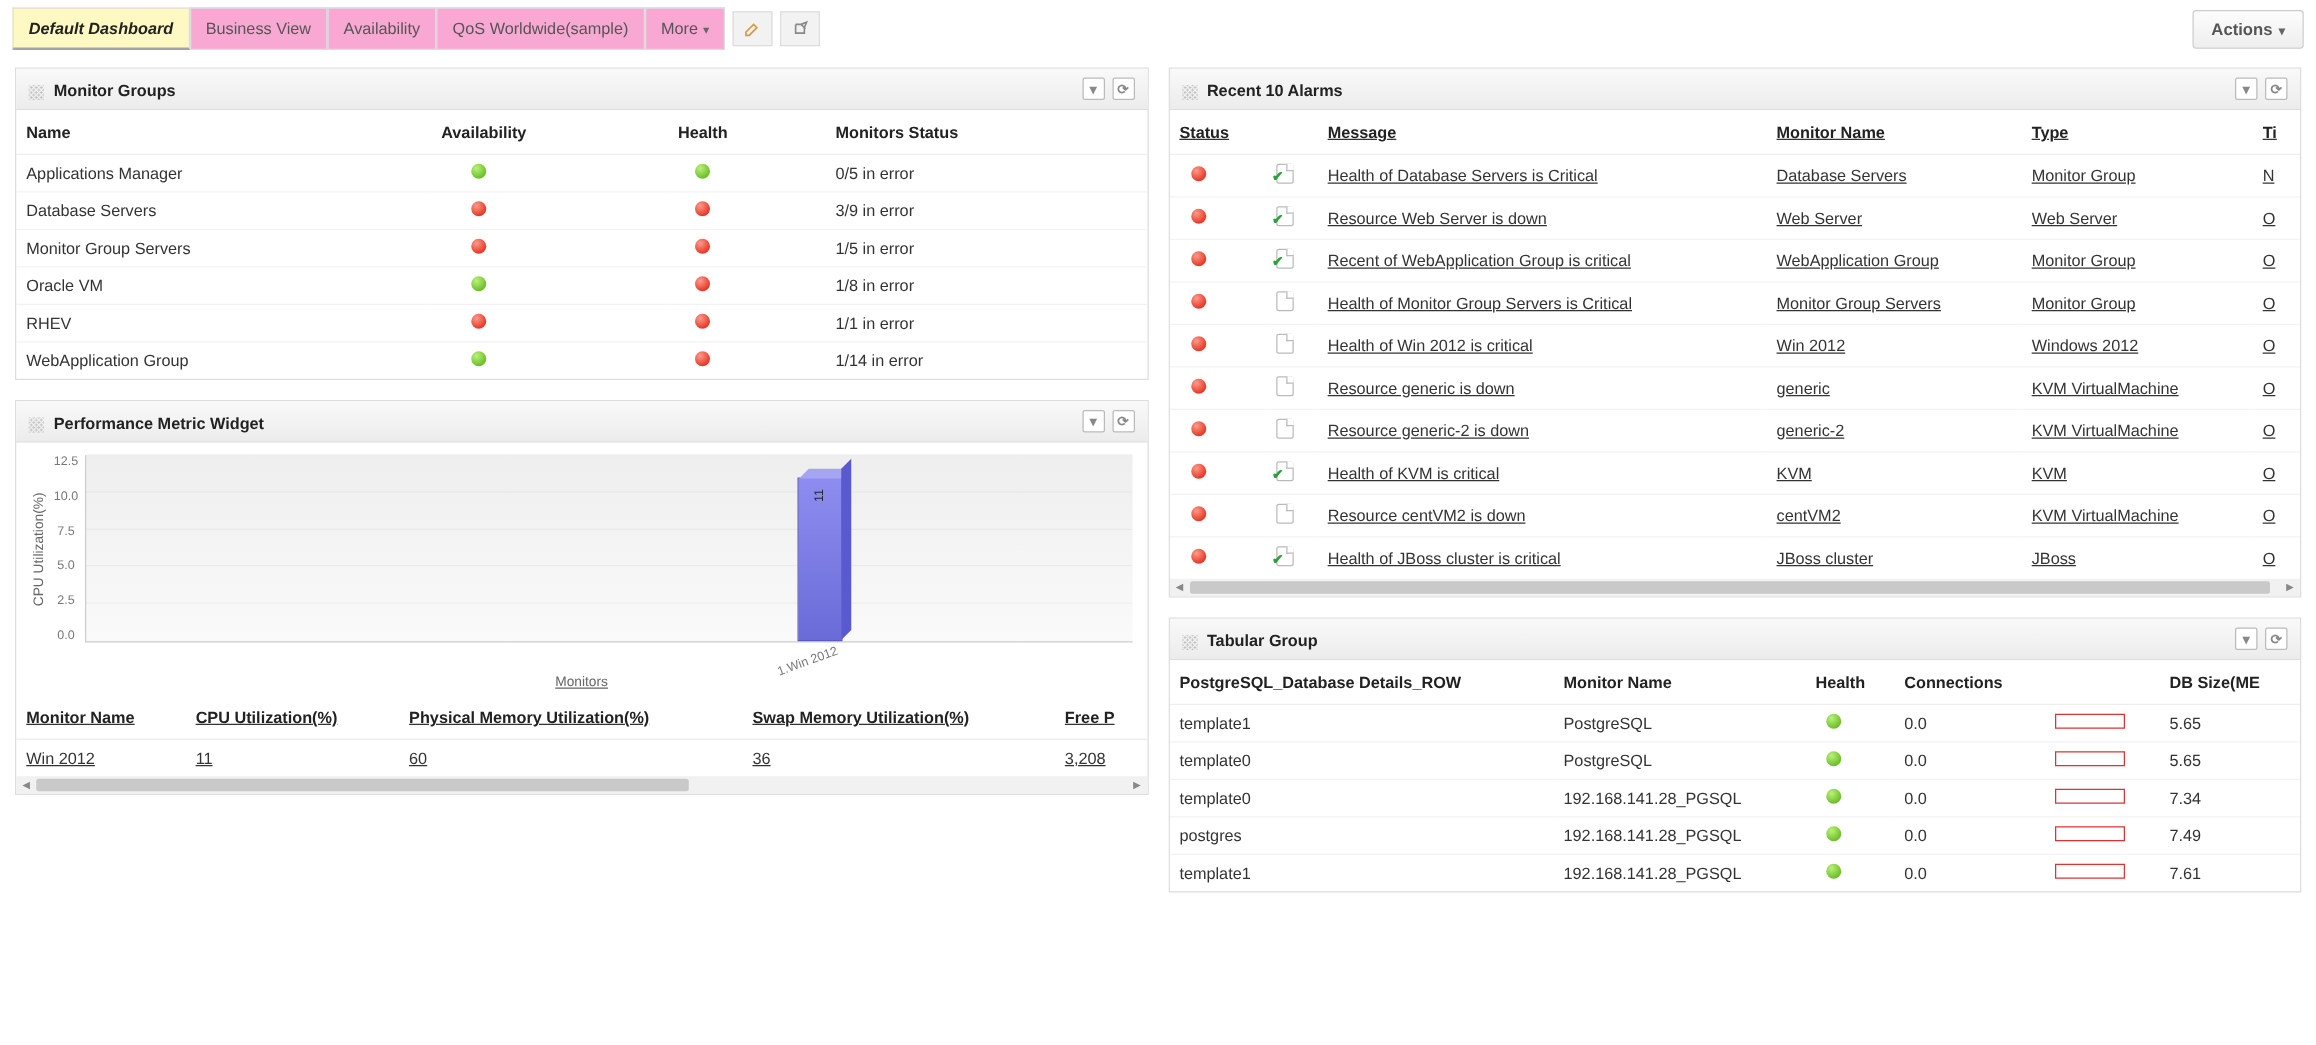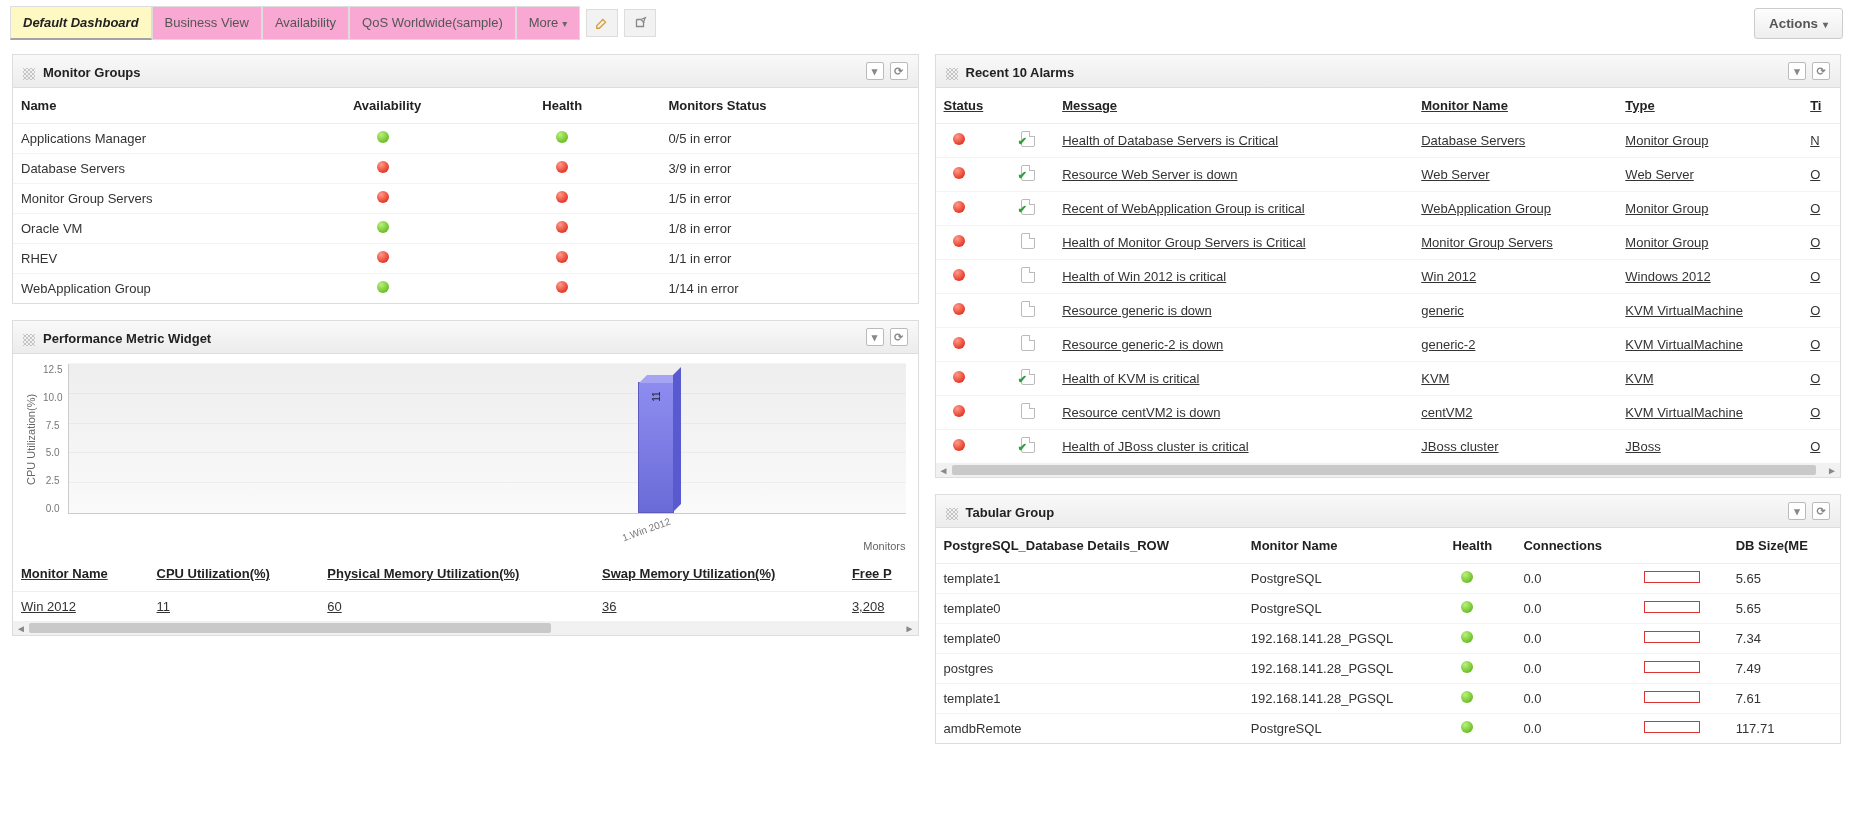--- a/index.html
+++ b/index.html
@@ -209,21 +209,21 @@
     position:absolute;top:-8px;right:-8px;bottom:0;width:8px;
     background:#5a5ad0;transform:skewY(-45deg);transform-origin:top left;
   }
   .bar3d .val{
     position:absolute;top:8px;left:50%;transform:translateX(-50%) rotate(-90deg);
     font-size:10px;color:#223;
   }
   .barlabel{
     position:absolute;font-size:10px;color:#777;transform:rotate(-20deg);
   }
-  .xaxis-label{ text-align:right;font-size:11px;color:#666;margin-top:26px;}
+  .xaxis-label{ text-align:center;font-size:11px;color:#666;margin-top:26px;text-decoration:underline;}
 
   .bar-mini {
     display:inline-block;width:56px;height:12px;border:1px solid #d33;background:#fff;
   }
 </style>
 </head>
 <body>
 
 <div class="topbar">
   <div class="tabbar" id="dashboard-tabs">
@@ -549,26 +549,18 @@
               <td>7.49</td>
             </tr>
             <tr>
               <td>template1</td>
               <td>192.168.141.28_PGSQL</td>
               <td><span style="display:inline-block;width:30px;text-align:center"><span class="dot green"></span></span></td>
               <td>0.0</td>
               <td><span class="bar-mini"></span></td>
               <td>7.61</td>
             </tr>
-            <tr>
-              <td>amdbRemote</td>
-              <td>PostgreSQL</td>
-              <td><span style="display:inline-block;width:30px;text-align:center"><span class="dot green"></span></span></td>
-              <td>0.0</td>
-              <td><span class="bar-mini"></span></td>
-              <td>117.71</td>
-            </tr>
           </tbody>
       </table>
     </div>
 
   </div>
 </div>
 
 </body></html>

